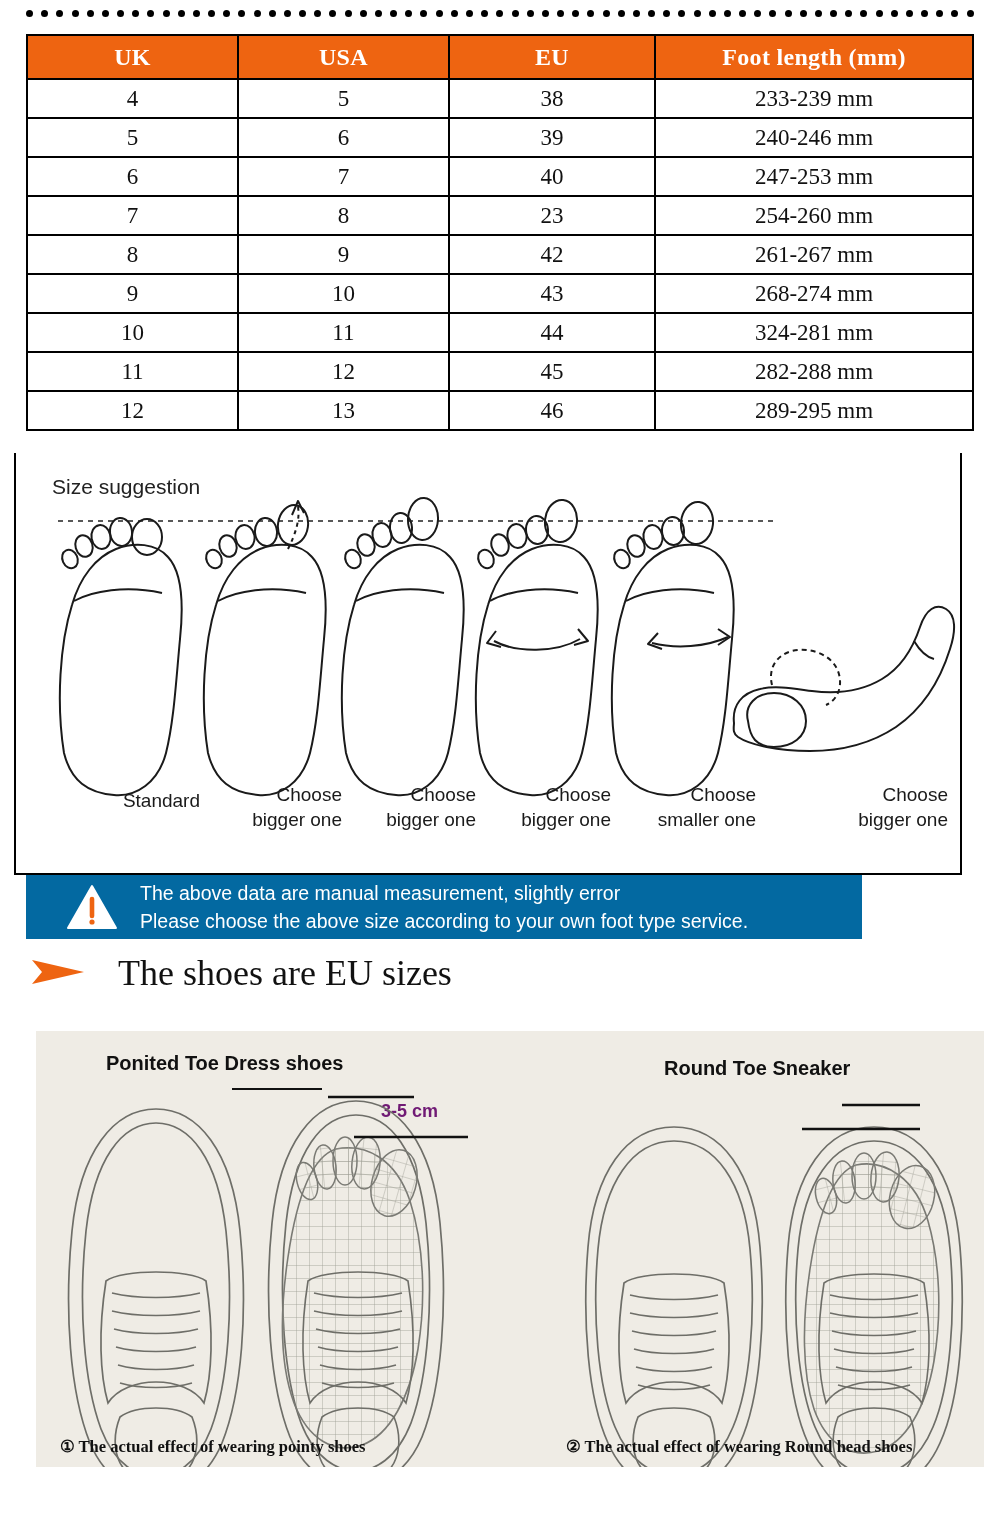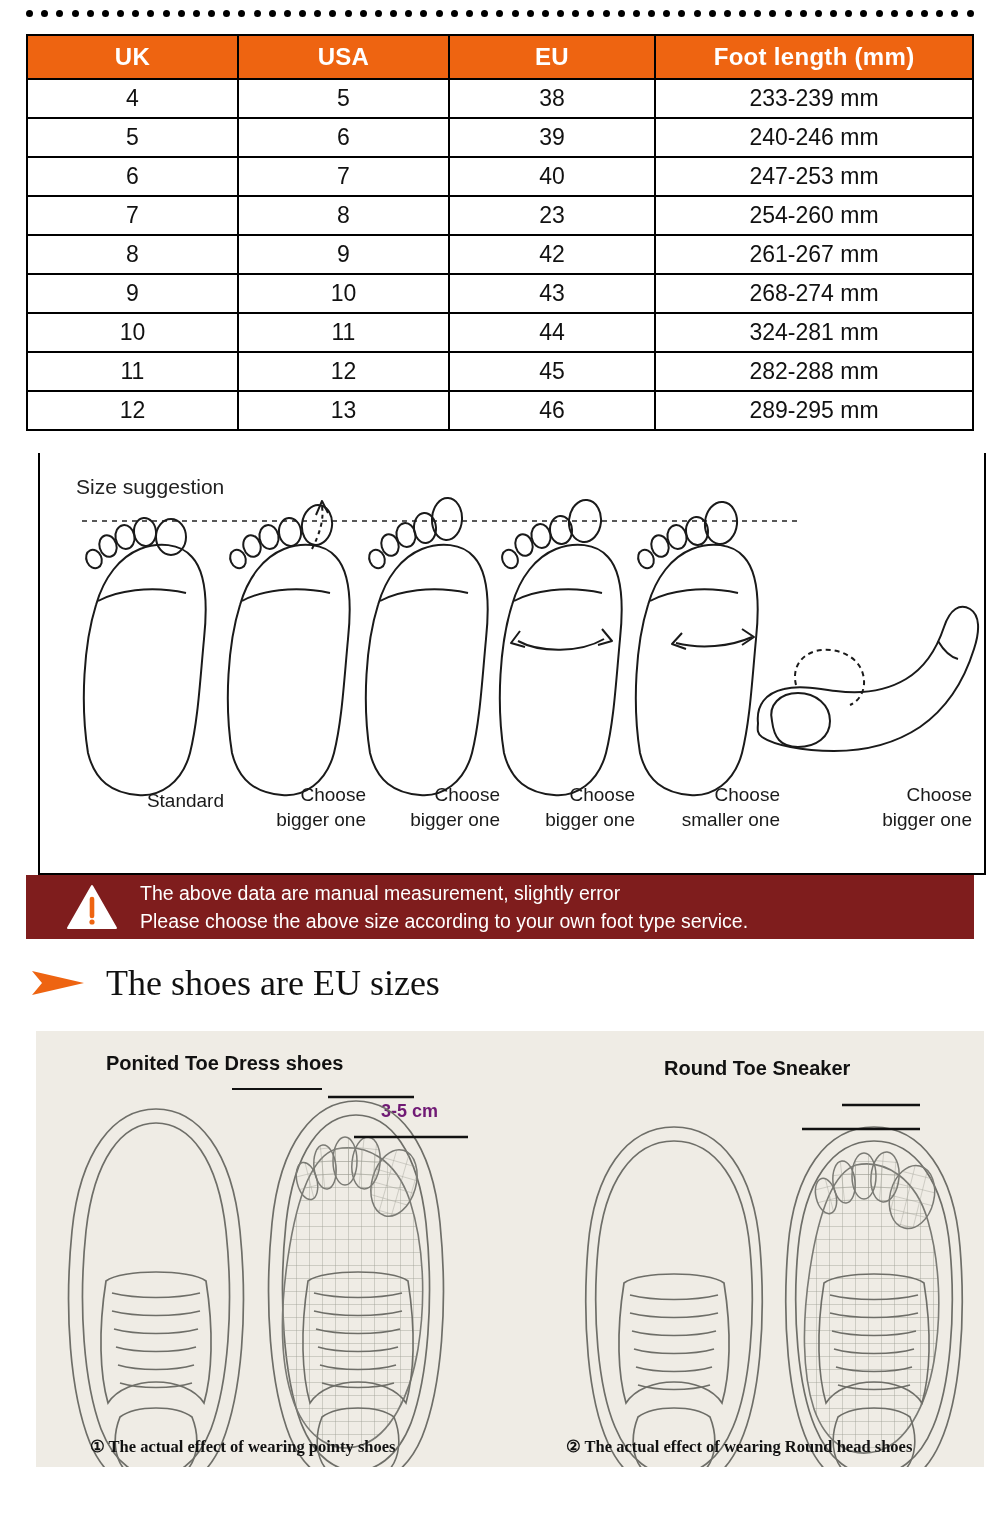--- a/index.html
+++ b/index.html
@@ -29,20 +29,21 @@
     border-radius: 50%;
     background: #000;
     display: block;
   }
 
   
   .size-table-wrap {
     position: absolute;
     top: 34px; left: 26px;
     width: 948px;
+    font-family: Liberation Serif, serif;
   }
   table.size-table {
     width: 100%;
     border-collapse: collapse;
     table-layout: fixed;
   }
   table.size-table th {
     background: #ee6411;
     color: #ffffff;
     font-size: 24px;
@@ -60,21 +61,21 @@
     color: #111;
   }
   table.size-table col.c1 { width: 22.3%; }
   table.size-table col.c2 { width: 22.3%; }
   table.size-table col.c3 { width: 21.8%; }
   table.size-table col.c4 { width: 33.6%; }
 
   
   .suggestion {
     position: absolute;
-    top: 453px; left: 38px;
+    top: 453px; left: 14px;
     width: 948px; height: 422px;
     border: 2px solid #000;
     border-top: none;
     background: #fff;
   }
   .suggestion-title {
     position: absolute;
     top: 22px; left: 36px;
     font-size: 21px;
     color: #222;
@@ -91,36 +92,37 @@
     text-align: right;
     font-size: 19px;
     color: #1a1a1a;
     line-height: 1.3;
   }
 
   
   .warn {
     position: absolute;
     top: 875px; left: 26px;
-    width: 948px; height: 64px;
-    background: #7f1d1d;
+    width: 836px; height: 64px;
+    background: #0369a1;
     color: #fff;
     display: flex;
     align-items: center;
   }
   .warn .tri { margin-left: 40px; margin-right: 22px; }
   .warn .txt { font-size: 19.5px; line-height: 1.45; }
 
   
   .eu-banner {
     position: absolute;
     top: 952px; left: 26px;
     width: 948px; height: 62px;
     display: flex;
-    align-items: center;
+    align-items: flex-start;
+    gap: 12px;
   }
   .eu-banner .arrow { margin-right: 14px; }
   .eu-banner .eu-text {
     font-family: "Liberation Serif", serif;
     font-size: 36px;
     color: #111;
   }
 
   
   .shoe-panel {
@@ -146,21 +148,21 @@
     color: #701a75;
   }
   .foot-note {
     position: absolute;
     bottom: 10px;
     font-family: "Liberation Serif", serif;
     font-size: 16.5px;
     font-weight: bold;
     color: #111;
   }
-  .foot-note.n1 { left: 54px; margin-top: 12px; }
+  .foot-note.n1 { left: 24px; margin-top: 12px; }
   .foot-note.n2 { left: 530px; }
 </style>
 </head>
 <body>
 
 <div class="page">
 
   <div class="dot-rule" id="dotrule">
       <span></span>
       <span></span>

